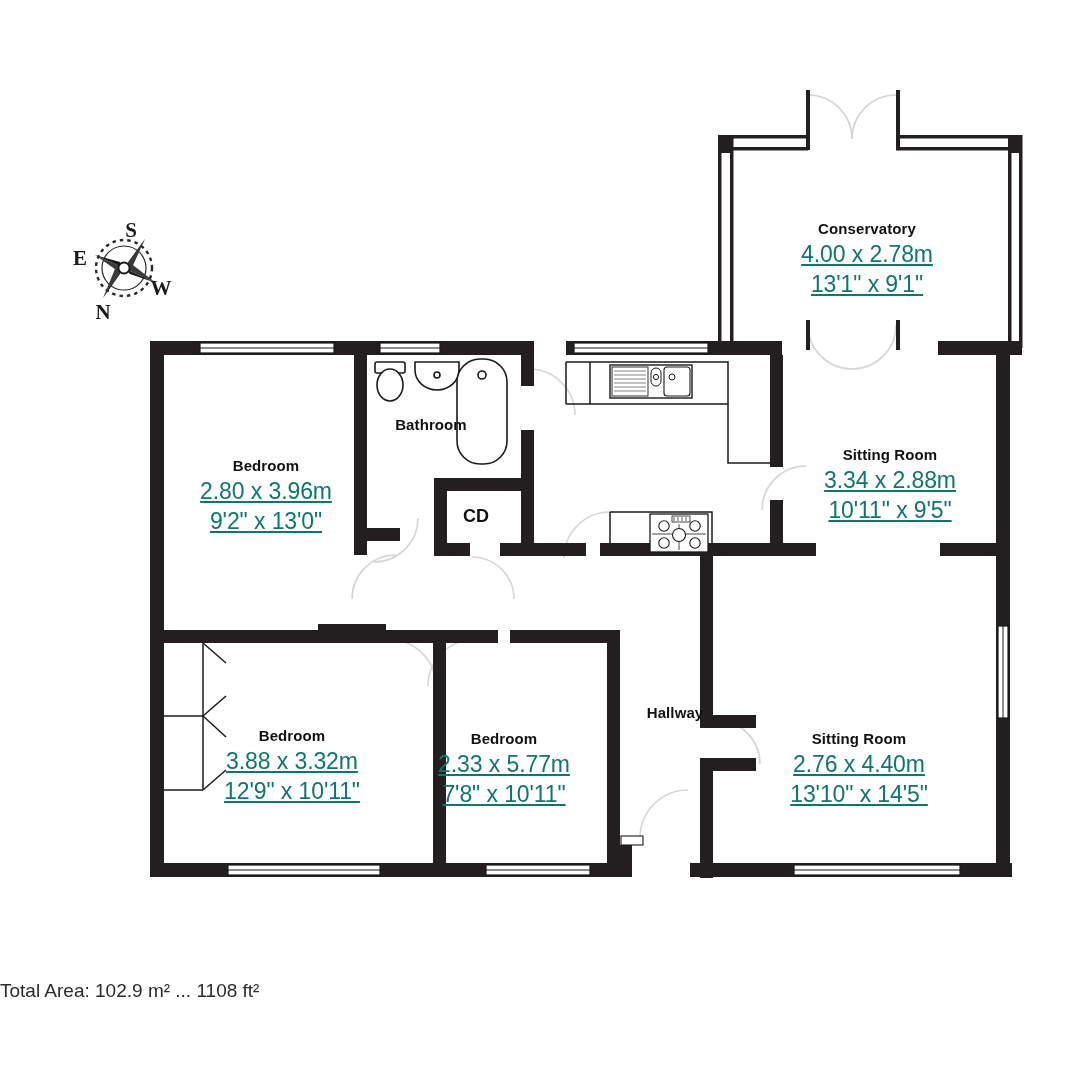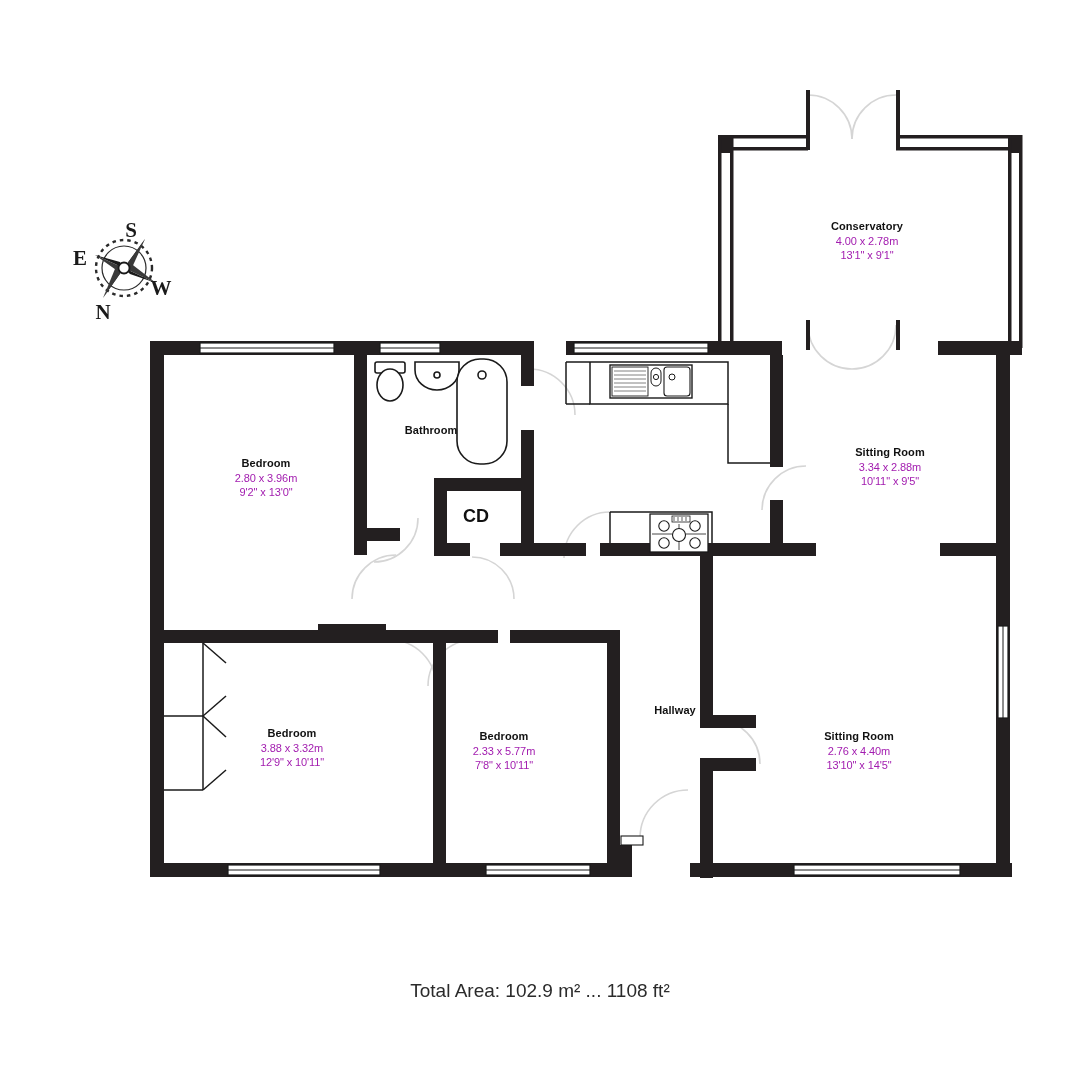--- a/index.html
+++ b/index.html
@@ -32,39 +32,39 @@
     position: absolute;
     text-align: center;
     color: #111111;
     line-height: 1.32;
     white-space: nowrap;
     pointer-events: none;
   }
   .room-label .rl-name {
     display: block;
     font-weight: bold;
-    font-size: 11px;
+    font-size: 15px;
     letter-spacing: 0.1px;
     color: #111111;
   }
   .room-label .rl-dim {
     display: block;
-    font-size: 11px;
-    color: #a21caf;
+    font-size: 23px;
+    color: #0f766e;
     letter-spacing: -0.1px;
+    text-decoration: underline;
   }
   .label-cd .rl-name {
     font-size: 18px;
   }
   #total-area {
     position: absolute;
     left: 0;
     width: 1080px;
     top: 980px;
-    text-align: center;
     font-size: 19px;
     color: #2b2b2b;
     font-family: "Liberation Sans", sans-serif;
   }
   .compass-letter {
     font-family: "Liberation Serif", serif;
     font-weight: bold;
     font-size: 21px;
     fill: #1a1a1a;
   }
@@ -328,21 +328,21 @@
     </g>
 
   </svg>
 
   <div class="room-label" style="left:266px; top:456px; transform:translate(-50%,0);">
     <span class="rl-name">Bedroom</span>
     <span class="rl-dim">2.80 x 3.96m</span>
     <span class="rl-dim">9'2" x 13'0"</span>
   </div>
 
-  <div class="room-label" style="left:431px; top:415px; transform:translate(-50%,0);margin-top:8px;">
+  <div class="room-label" style="left:431px; top:415px; transform:translate(-50%,0);">
     <span class="rl-name">Bathroom</span>
   </div>
 
   <div class="room-label label-cd" style="left:476px; top:505px; transform:translate(-50%,0);">
     <span class="rl-name">CD</span>
   </div>
 
 
   <div class="room-label" style="left:867px; top:219px; transform:translate(-50%,0);">
     <span class="rl-name">Conservatory</span>

